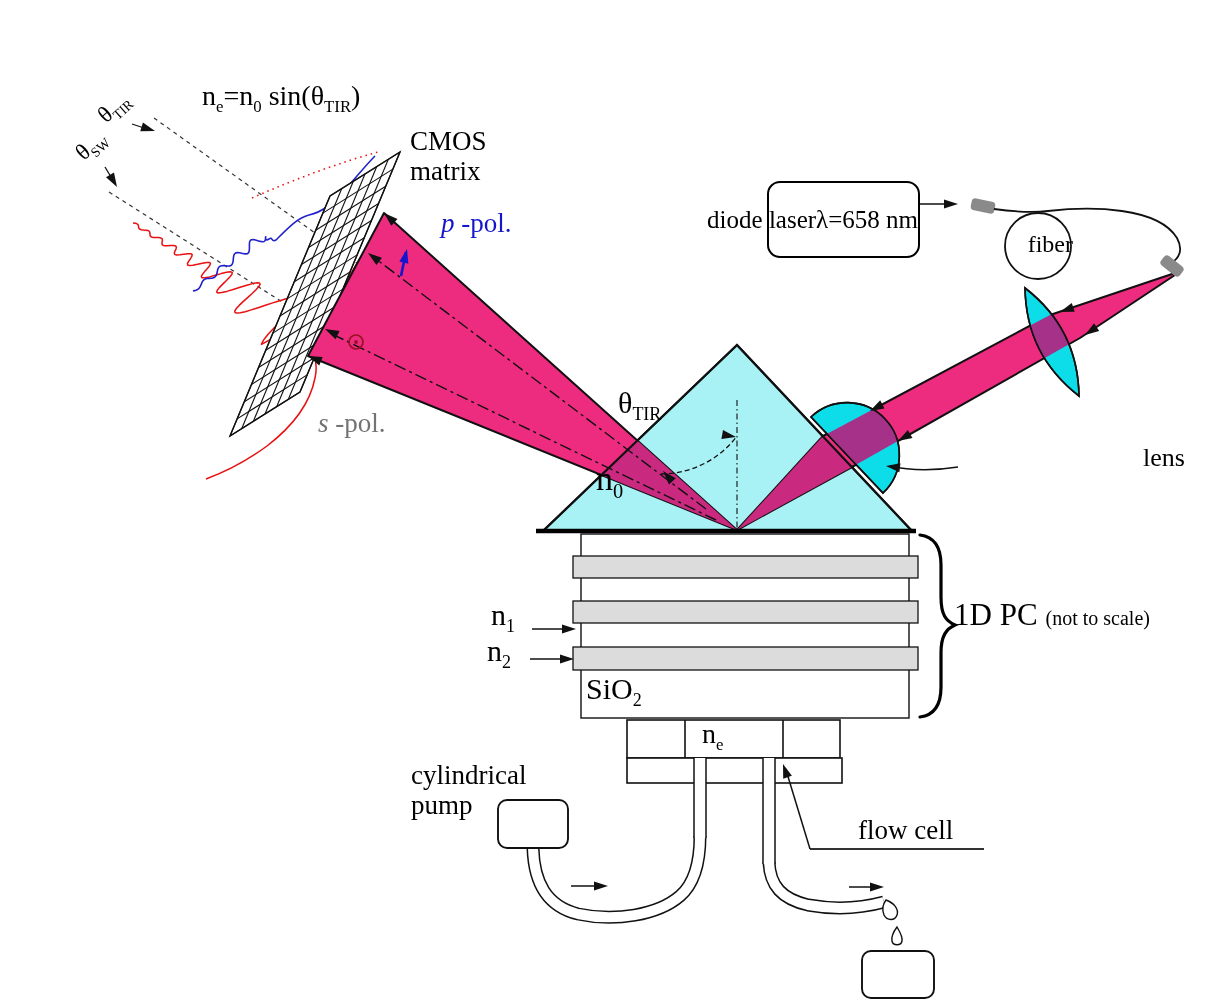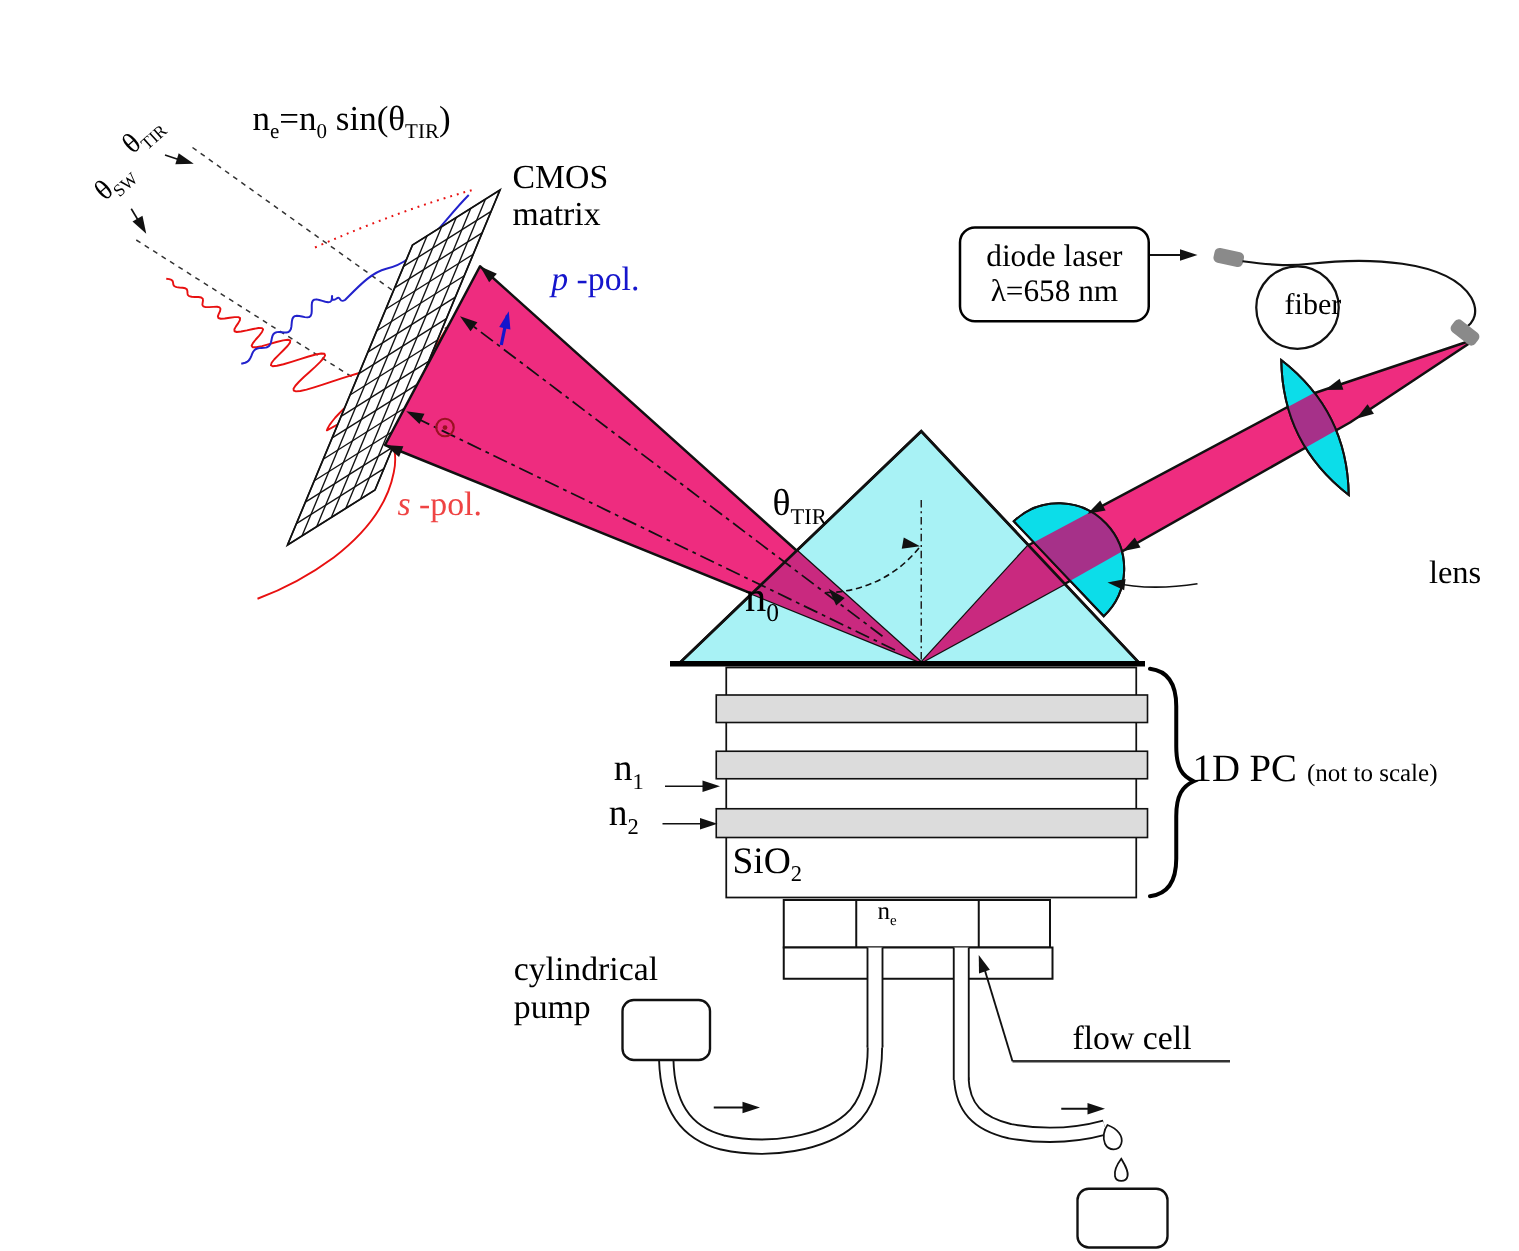--- a/index.html
+++ b/index.html
@@ -4,24 +4,24 @@
 <style>
   html,body{margin:0;padding:0;background:#fff;}
   #stage{position:relative;width:1215px;height:1001px;background:#fff;overflow:hidden;
          font-family:"Liberation Serif","DejaVu Serif",serif;}
   svg{position:absolute;left:0;top:0;}
   .lbl{position:absolute;color:#000;white-space:nowrap;line-height:1.12;}
   .lbl sub{font-size:0.60em;}
   .rot{transform:rotate(-42deg);transform-origin:50% 50%;}
   .it{font-style:italic;}
   .ppol{color:#1515CC;}
-  .spol{color:#ef4444;}
+  .spol{color:#737373;margin-top:20px;}
   .ctr{text-align:right;}
   .boxed{position:absolute;border:2.2px solid #000;border-radius:13px;display:flex;
-         flex-direction:column;align-items:center;justify-content:center;}
+         flex-direction:row;align-items:center;justify-content:flex-end;}
 </style>
 </head>
 <body>
 
 <div id="stage">
 
 <svg width="1215" height="1001" viewBox="0 0 1215 1001">
   <defs>
     <clipPath id="clipPrism">
           <path d="M737,345 L543,531 L912,531 Z"></path>
@@ -213,21 +213,21 @@
 <div class="lbl" style="left:487px;top:634px;font-size:30px">
   <span>n</span><sub>2</sub>
 </div>
 <div class="lbl" style="left:586px;top:672px;font-size:30px">
   <span>SiO</span><sub>2</sub>
 </div>
 <div class="lbl" style="left:954px;top:598px;font-size:31px">
   <span>1D PC</span><span style="font-size:20px;margin-left:8px">(not to scale)</span>
 </div>
 
-<div class="lbl" style="left:702px;top:718px;font-size:20px">
+<div class="lbl" style="left:702px;top:718px;font-size:28px">
   <span>n</span><sub>e</sub>
 </div>
 <div class="lbl" style="left:411px;top:760px;font-size:27px">
   <div>cylindrical</div>
   <div>pump</div>
 </div>
 <div class="lbl" style="left:858px;top:815px;font-size:27px">flow cell</div>
 
 </div>
 

